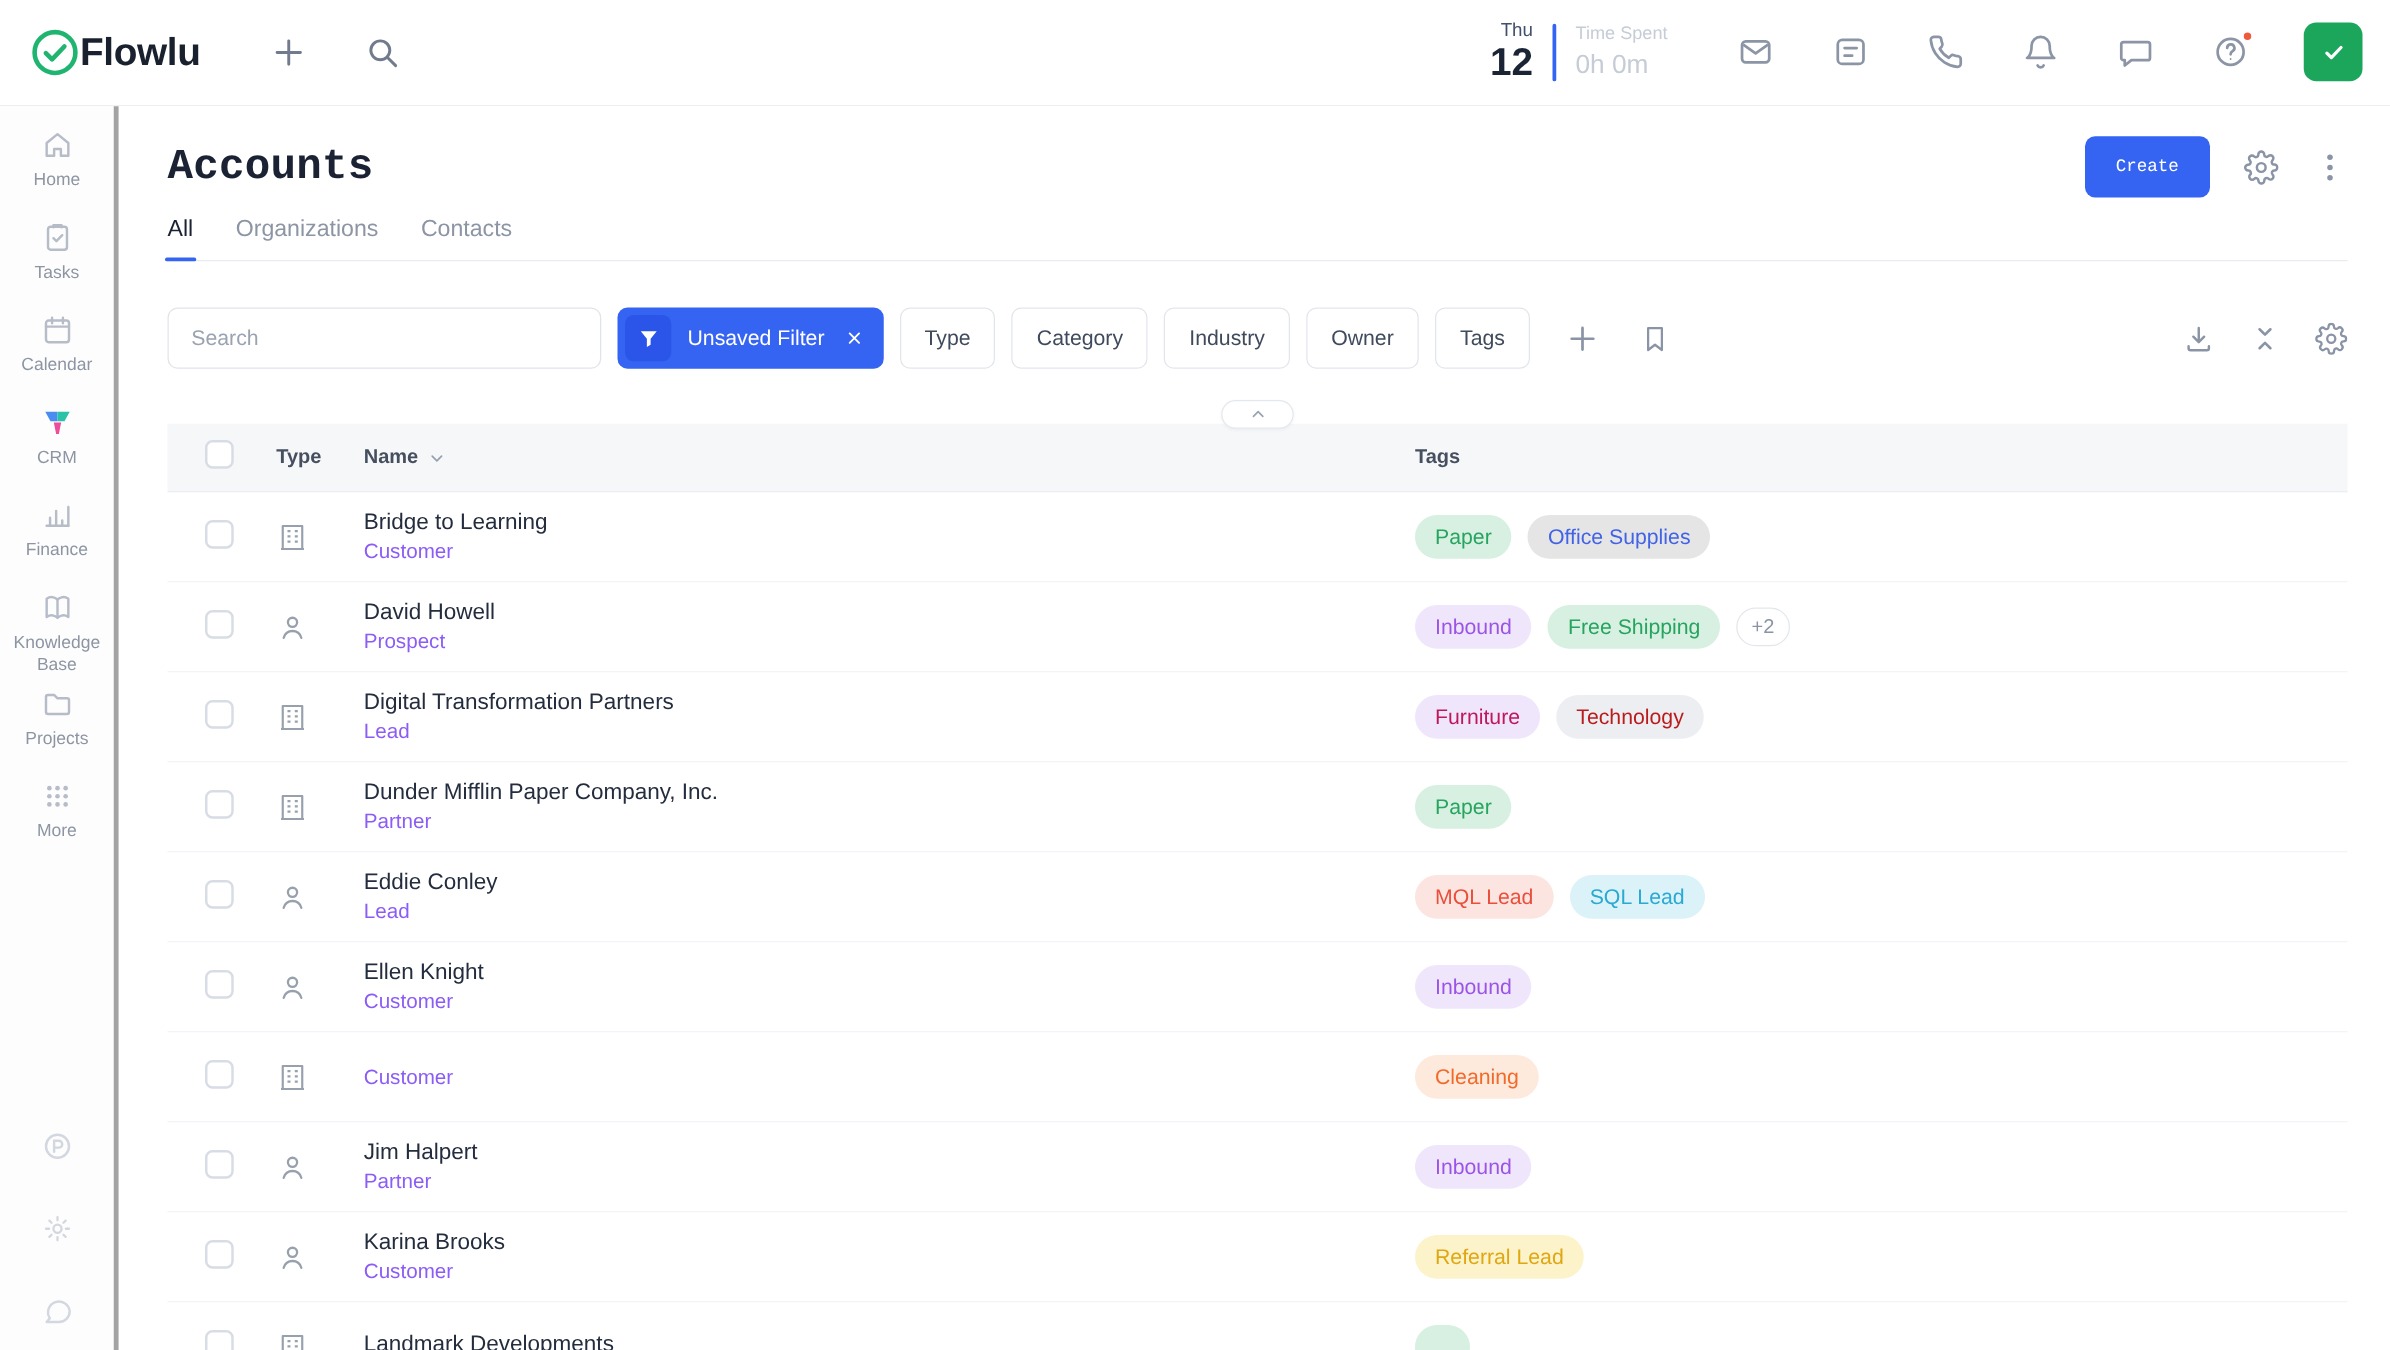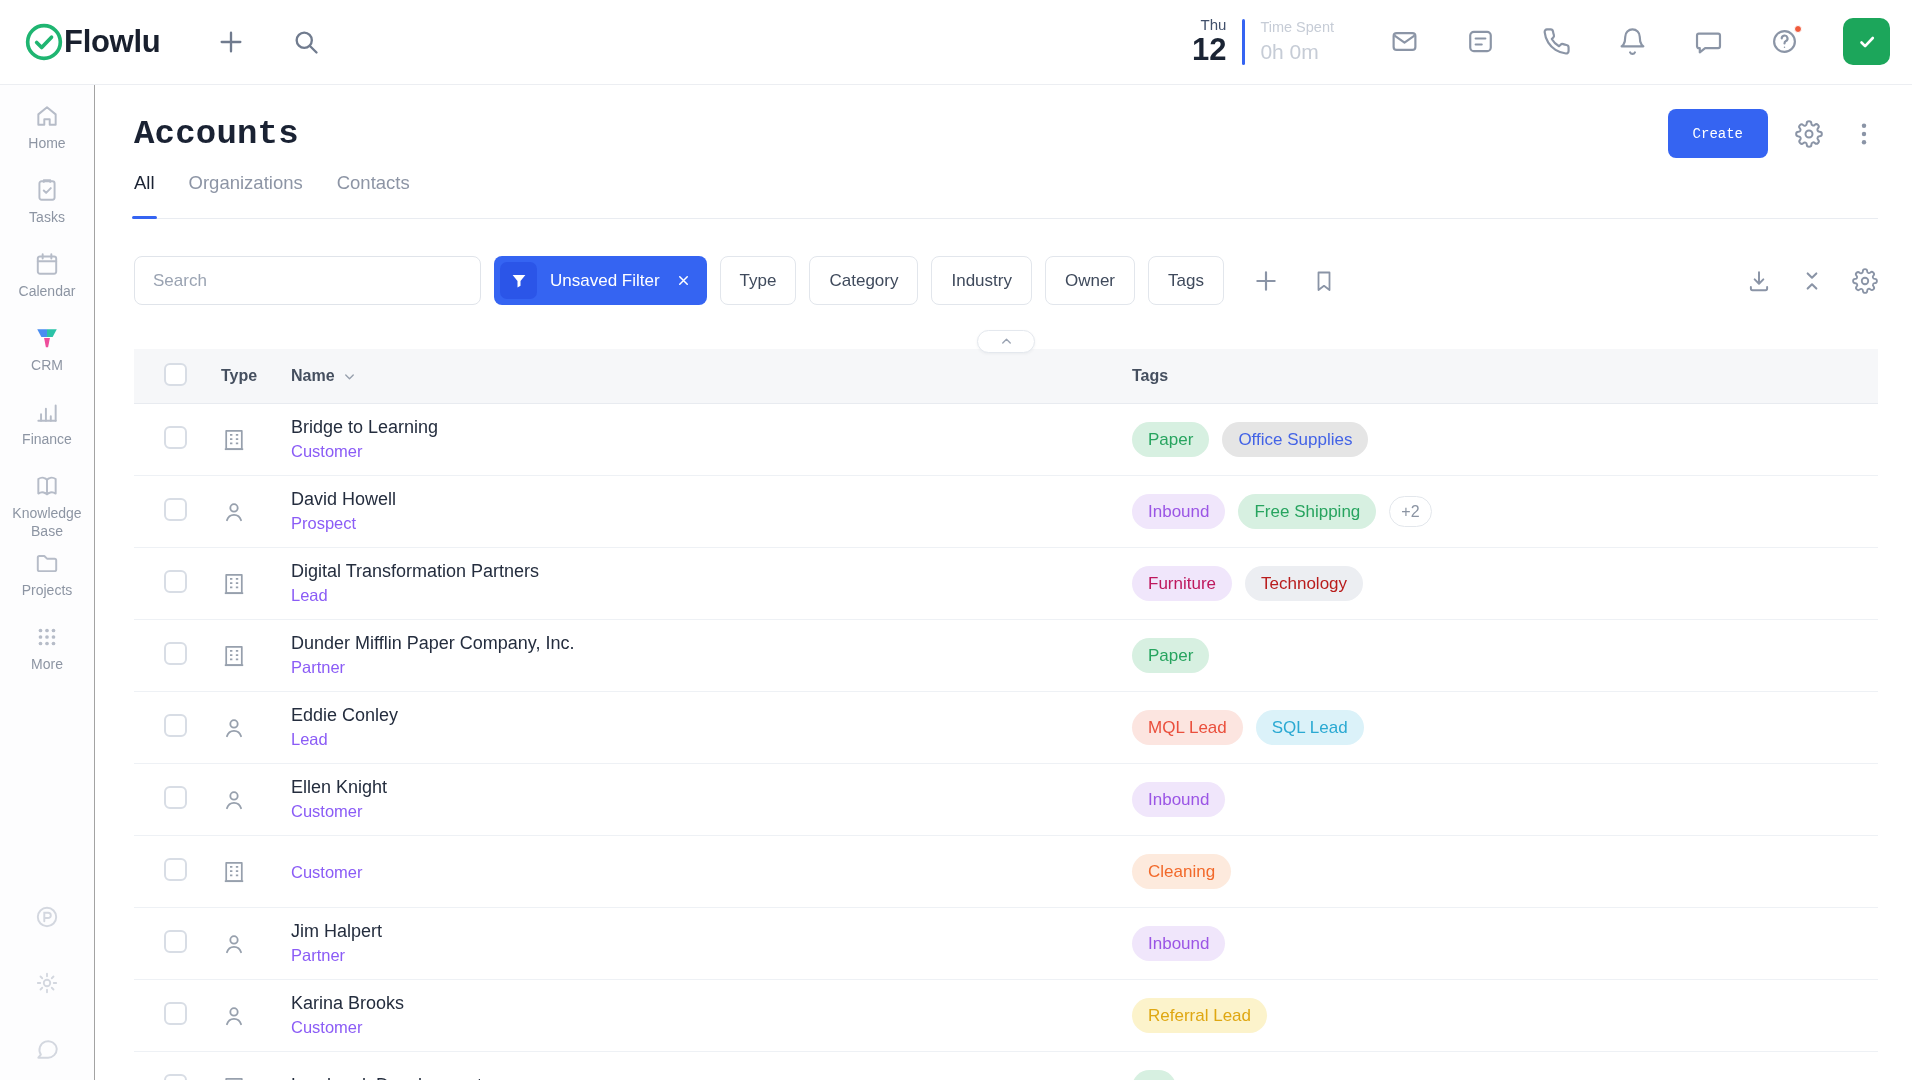--- a/index.html
+++ b/index.html
@@ -35,21 +35,21 @@
   .tb-icons { display:flex; align-items:center; gap:47px; margin-left:56px; }
   .tb-icons .tb-btn { color:#8b95a6; position:relative; }
   .tb-icons .tb-btn svg { width:29px; height:29px; }
   .tb-btn .dot { position:absolute; top:-2px; right:-3px; width:8px; height:8px;
     border-radius:50%; background:#f05a3c; border:1.5px solid #fff; }
   .avatar { width:47px; height:47px; border-radius:10px; background:#1ca65b;
     margin-left:44px; display:flex; align-items:center; justify-content:center; cursor:pointer; }
   .avatar svg { width:24px; height:24px; }
 
   
-  .sidebar { grid-area:sidebar; background:#fdfdfe; border-right:1px solid #a3a3a3;
+  .sidebar { grid-area:sidebar; background:#fdfdfe; border-right:4px solid #a3a3a3;
     display:flex; flex-direction:column; align-items:stretch; padding-top:8px; overflow:hidden; }
   .sb-item { min-height:74px; display:flex; flex-direction:column; align-items:center;
     justify-content:flex-start; gap:6px; padding:10px 3px 0 3px; cursor:pointer; }
   .sb-ic { width:26px; height:26px; color:#b6bcc8; display:flex; }
   .sb-ic svg { width:100%; height:100%; }
   .sb-lb { font-size:14px; color:#8d95a3; text-align:center; line-height:1.25; }
   .sb-extra-group { margin-top:auto; padding-bottom:18px; display:flex; flex-direction:column; align-items:center; gap:40px; }
   .sb-extra { width:26px; height:26px; color:#c9ced8; opacity:.8; cursor:pointer; }
   .sb-extra svg { width:100%; height:100%; }
 
@@ -59,21 +59,21 @@
   .page-title { font-size:34px; font-weight:700; color:#1a2233; margin:0; letter-spacing:.2px; }
   .ph-actions { margin-left:auto; display:flex; align-items:center; gap:27px; }
   .create-btn { background:#3564f2; color:#fff; border:none; border-radius:8px;
     height:49px; padding:0 25px; font-size:14px; font-weight:500; cursor:pointer;
     font-family:inherit; }
   .icon-btn { background:none; border:none; padding:0; cursor:pointer; color:#8a94a6; display:flex; }
   .icon-btn svg { width:26px; height:26px; }
   .icon-btn.big svg { width:28px; height:28px; }
 
   .tabs { display:flex; gap:34px; margin-top:14px; border-bottom:1px solid #e9ecf1; }
-  .tab { font-size:18.5px; color:#8d95a5; padding-bottom:24px; position:relative; cursor:pointer; }
+  .tab { font-size:18.5px; color:#8d95a5; padding-bottom:14px; position:relative; cursor:pointer; }
   .tab.active { color:#1a2233; }
   .tab.active::after { content:""; position:absolute; left:-2px; right:-2px; bottom:-1px;
     height:3px; border-radius:2px; background:#3564f2; }
 
   
   .filter-row { display:flex; align-items:center; margin-top:37px; gap:13px; }
   .search-input { width:347px; height:49px; border:1px solid #e0e4ea; border-radius:8px;
     padding:0 18px; font-size:17px; color:#232c3d; outline:none; font-family:inherit; background:#fff; }
   .search-input::placeholder { color:#9aa3b2; }
   .filter-btn { height:49px; border-radius:8px; background:#3564f2; display:flex;

